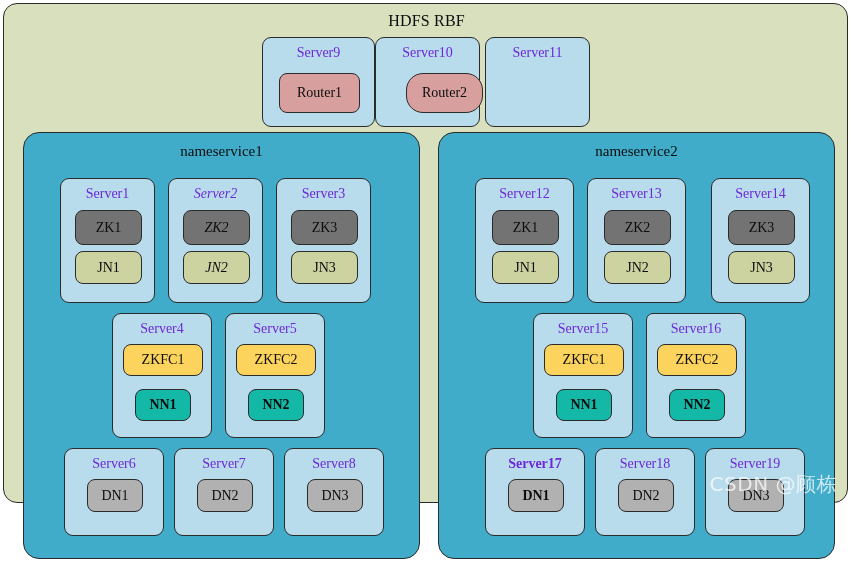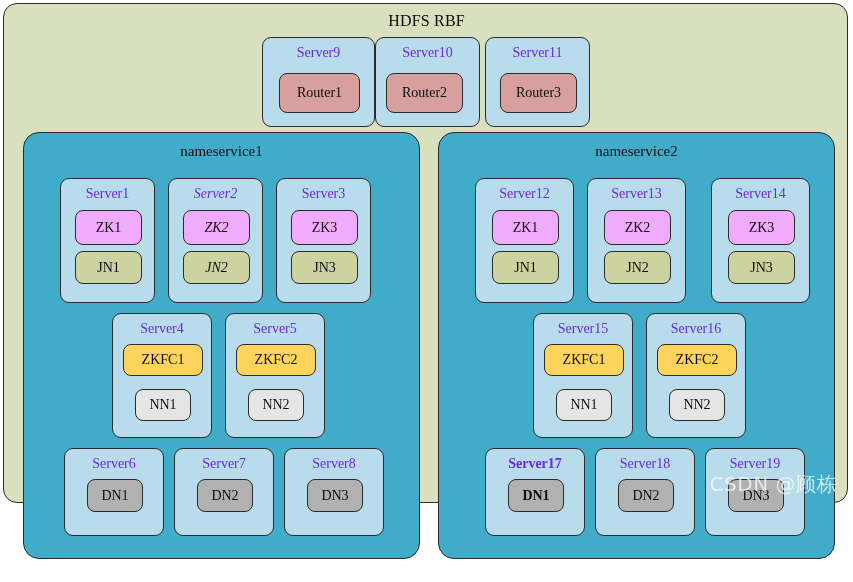--- a/index.html
+++ b/index.html
@@ -92,24 +92,24 @@
     border: 1.3px solid #2b2b2b;
     border-radius: 8px;
     display: flex;
     align-items: center;
     justify-content: center;
     font-size: 14px;
     color: #0d0d0d;
     line-height: 1;
   }
   .chip-router { background: #d79f9d; }
-  .chip-zk     { background: #f0abfc; }
+  .chip-zk     { background: #737373; }
   .chip-jn     { background: #ccd2a0; }
   .chip-zkfc   { background: #fcd45d; }
-  .chip-nn     { background: #e5e5e5; }
+  .chip-nn     { background: #14b8a6; font-weight: bold; }
   .chip-dn     { background: #b1b1b1; }
 
   .watermark {
     position: absolute;
     right: 10px;
     bottom: 4px;
     font-size: 20px;
     color: rgba(255,255,255,0.72);
     font-family: "DejaVu Sans", "Liberation Sans", sans-serif;
     letter-spacing: .5px;
@@ -126,26 +126,25 @@
 
     <div class="diagram-title">HDFS RBF</div>
 
     <div class="node server-box" style="left:258px; top:33px; width:113px; height:90px;">
       <div class="server-label">Server9</div>
       <div class="chip chip-router" style="left:16px; top:35px; width:81px; height:40px;">Router1</div>
     </div>
 
     <div class="node server-box" style="left:371px; top:33px; width:105px; height:90px;">
       <div class="server-label">Server10</div>
-      <div class="chip chip-router" style="left:10px; top:35px; width:77px; height:40px;">Router2</div>
+      <div class="chip chip-router" style="left:30px; top:35px; width:77px; height:40px;border-radius:17px;">Router2</div>
     </div>
 
     <div class="node server-box" style="left:481px; top:33px; width:105px; height:90px;">
       <div class="server-label">Server11</div>
-      <div class="chip chip-router" style="left:14px; top:35px; width:77px; height:40px;">Router3</div>
     </div>
 
     <div class="nameservice" style="left:19px; top:128px; width:397px; height:427px;">
 
       <div class="nameservice-label">nameservice1</div>
 
       <div class="node server-box" style="left:36px; top:45px; width:95px; height:125px;">
         <div class="server-label">Server1</div>
         <div class="chip chip-zk" style="left:14px; top:31px; width:67px; height:35px;">ZK1</div>
         <div class="chip chip-jn" style="left:14px; top:72px; width:67px; height:33px;">JN1</div>
@@ -204,21 +203,21 @@
         <div class="server-label">Server14</div>
         <div class="chip chip-zk" style="left:16px; top:31px; width:67px; height:35px;">ZK3</div>
         <div class="chip chip-jn" style="left:16px; top:72px; width:67px; height:33px;">JN3</div>
       </div>
 
       <div class="node server-box" style="left:94px; top:180px; width:100px; height:125px;">
         <div class="server-label">Server15</div>
         <div class="chip chip-zkfc" style="left:10px; top:30px; width:80px; height:32px;">ZKFC1</div>
         <div class="chip chip-nn" style="left:22px; top:75px; width:56px; height:32px;">NN1</div>
       </div>
-      <div class="node server-box" style="left:207px; top:180px; width:100px; height:125px;">
+      <div class="node server-box" style="left:207px; top:180px; width:100px; height:125px;border-radius:7px;">
         <div class="server-label">Server16</div>
         <div class="chip chip-zkfc" style="left:10px; top:30px; width:80px; height:32px;">ZKFC2</div>
         <div class="chip chip-nn" style="left:22px; top:75px; width:56px; height:32px;">NN2</div>
       </div>
 
       <div class="node server-box" style="left:46px; top:315px; width:100px; height:88px;font-weight:bold;">
         <div class="server-label">Server17</div>
         <div class="chip chip-dn" style="left:22px; top:30px; width:56px; height:33px;">DN1</div>
       </div>
       <div class="node server-box" style="left:156px; top:315px; width:100px; height:88px;padding-left:32px;">

